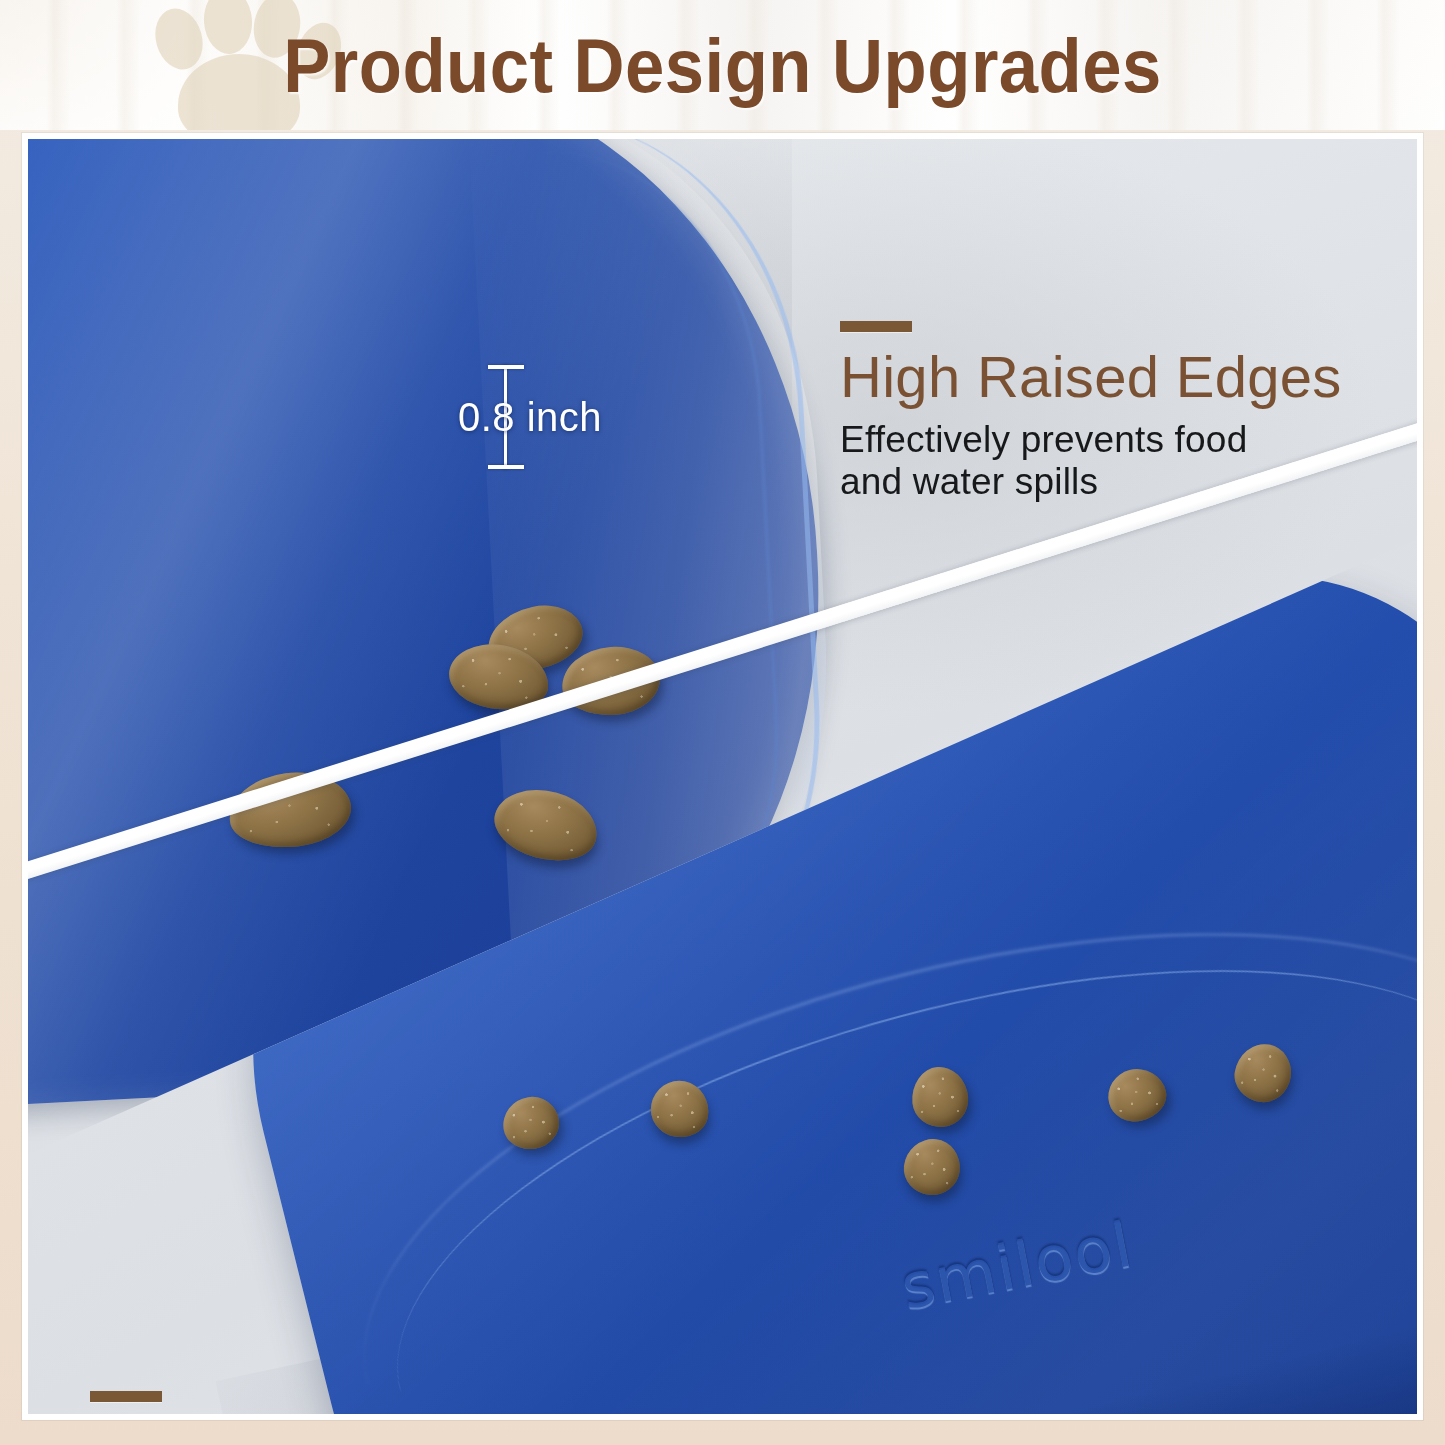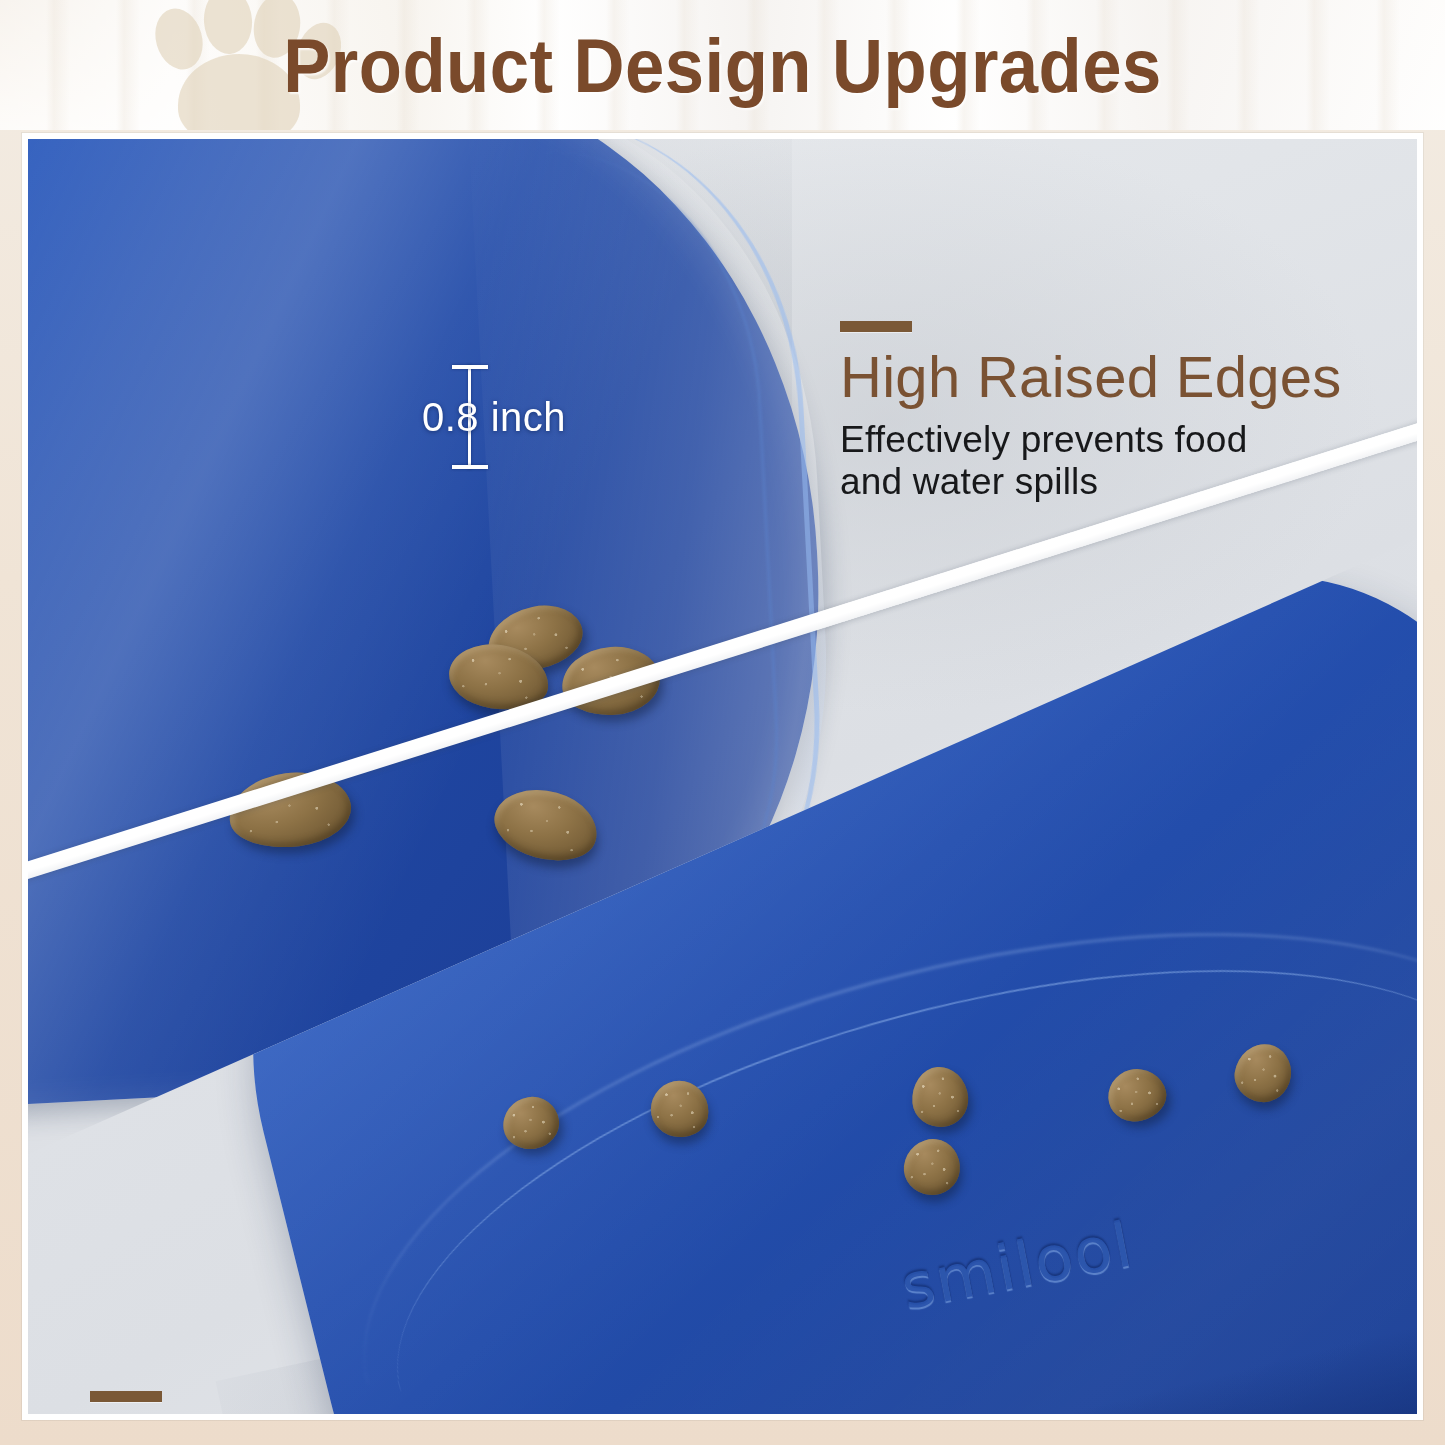--- a/index.html
+++ b/index.html
@@ -200,21 +200,21 @@
       radial-gradient(circle at 58% 20%, rgba(255,248,226,.45) 0 1px, transparent 1.5px),
       radial-gradient(circle at 72% 52%, rgba(255,248,226,.50) 0 1.2px, transparent 1.7px),
       radial-gradient(circle at 38% 64%, rgba(255,248,226,.42) 0 1px, transparent 1.5px),
       radial-gradient(circle at 80% 76%, rgba(255,248,226,.38) 0 1px, transparent 1.4px),
       radial-gradient(circle at 16% 72%, rgba(255,248,226,.40) 0 1px, transparent 1.4px),
       radial-gradient(circle at 50% 44%, rgba(255,248,226,.30) 0 1px, transparent 1.5px);
     opacity:.9;
   }
 
   
-  #dimension { position:absolute; left:376px; top:218px; width:230px; height:120px; }
+  #dimension { position:absolute; left:412px; top:218px; width:230px; height:120px; }
   #dim-line {
     position:absolute; left:64px; top:8px; width:3px; height:104px;
     background:#ffffff; box-shadow:0 0 3px rgba(10,30,80,.55);
   }
   .dim-cap {
     position:absolute; left:48px; width:36px; height:4px;
     background:#ffffff; box-shadow:0 0 3px rgba(10,30,80,.55);
   }
   #dim-cap-top { top:8px; }
   #dim-cap-bot { top:108px; }

